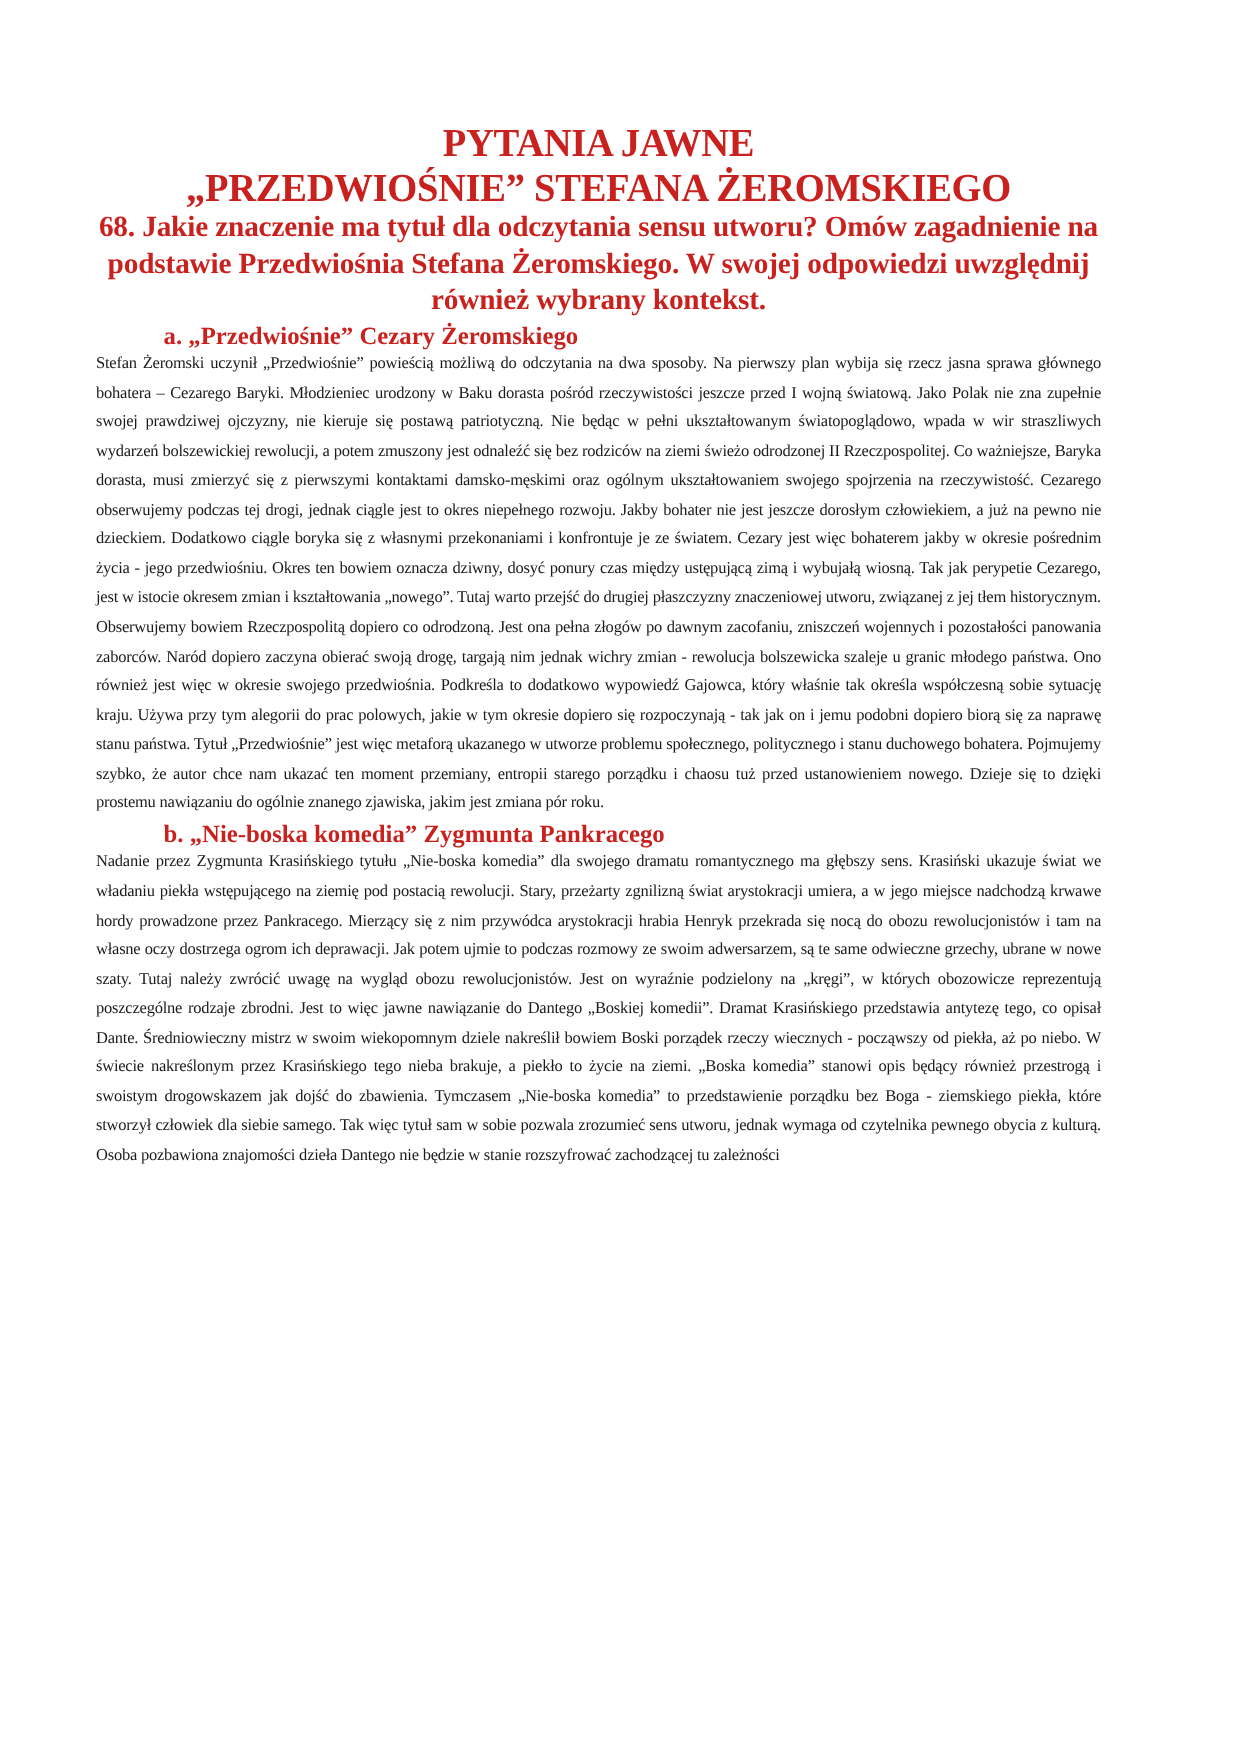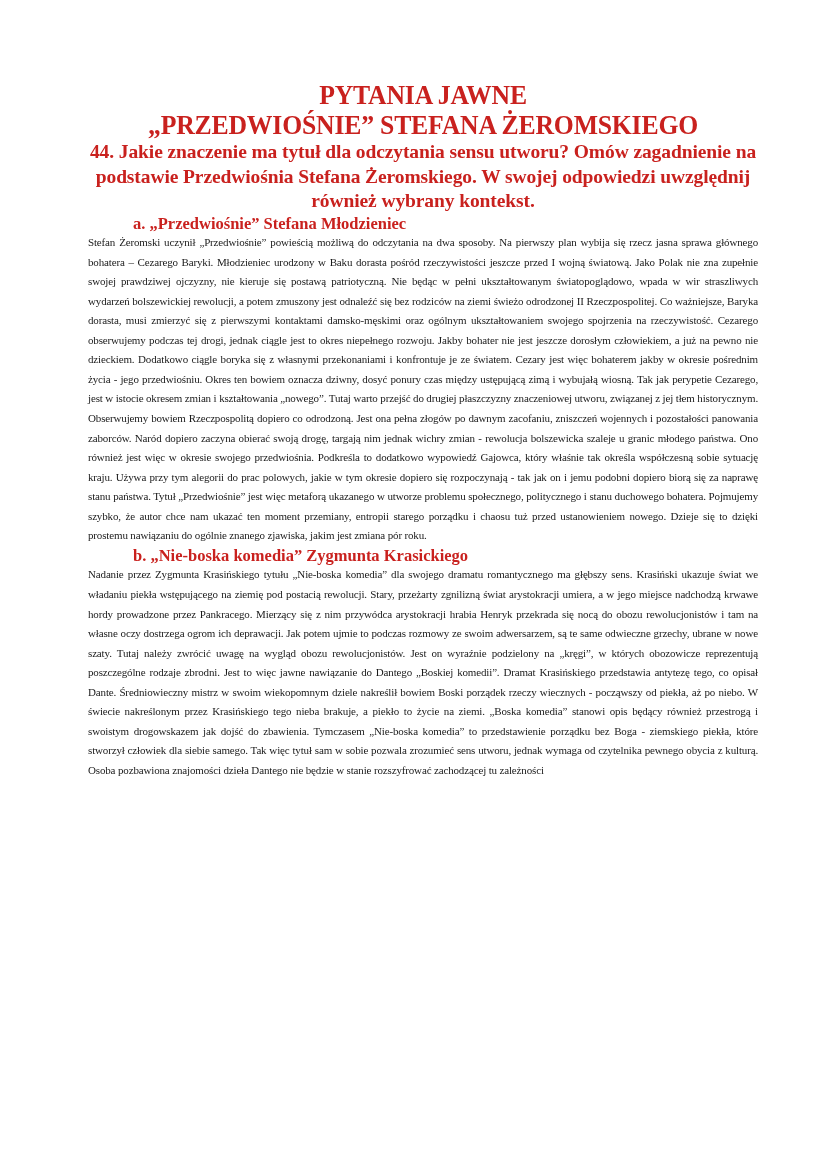--- a/index.html
+++ b/index.html
@@ -1,18 +1,18 @@
 <!DOCTYPE html>
 <html><head>
 <meta charset="utf-8">
 <style>
   html, body { margin: 0; padding: 0; background: #ffffff; }
   body { width: 828px; height: 1171px; position: relative; overflow: hidden; }
   .page {
-    position: absolute; left: 88px; top: 80px; width: 670px;
+    position: absolute; left: 64px; top: 80px; width: 670px;
     font-family: "Liberation Serif", "DejaVu Serif", serif;
     color: #1a1a1a;
   }
   .title {
     margin: 0; text-align: center; color: #c9211e; font-weight: bold;
     font-size: 26.5px; line-height: 30px; letter-spacing: -0.2px;
     transform: scaleX(0.97); transform-origin: center;
   }
   .question {
     margin: 0; text-align: center; color: #c9211e; font-weight: bold;
@@ -26,24 +26,24 @@
     margin: 0; text-align: justify; font-size: 11px; line-height: 19.55px;
     letter-spacing: -0.15px;
   }
 </style>
 </head>
 <body>
 
 <div class="page">
   <h1 class="title">PYTANIA JAWNE</h1>
   <h1 class="title">„PRZEDWIOŚNIE” STEFANA ŻEROMSKIEGO</h1>
-  <h2 class="question">44. Jakie znaczenie ma tytuł dla odczytania sensu utworu? Omów zagadnienie na podstawie Przedwiośnia Stefana Żeromskiego. W swojej odpowiedzi uwzględnij również wybrany kontekst.</h2>
+  <h2 class="question">68. Jakie znaczenie ma tytuł dla odczytania sensu utworu? Omów zagadnienie na podstawie Przedwiośnia Stefana Żeromskiego. W swojej odpowiedzi uwzględnij również wybrany kontekst.</h2>
 
   <section>
-    <h3 class="subhead">a. „Przedwiośnie” Stefana Młodzieniec</h3>
+    <h3 class="subhead">a. „Przedwiośnie” Cezary Żeromskiego</h3>
     <p class="para">Stefan Żeromski uczynił „Przedwiośnie” powieścią możliwą do odczytania na dwa sposoby. Na pierwszy plan wybija się rzecz jasna sprawa głównego bohatera – Cezarego Baryki. Młodzieniec urodzony w Baku dorasta pośród rzeczywistości jeszcze przed I wojną światową. Jako Polak nie zna zupełnie swojej prawdziwej ojczyzny, nie kieruje się postawą patriotyczną. Nie będąc w pełni ukształtowanym światopoglądowo, wpada w wir straszliwych wydarzeń bolszewickiej rewolucji, a potem zmuszony jest odnaleźć się bez rodziców na ziemi świeżo odrodzonej II Rzeczpospolitej. Co ważniejsze, Baryka dorasta, musi zmierzyć się z pierwszymi kontaktami damsko-męskimi oraz ogólnym ukształtowaniem swojego spojrzenia na rzeczywistość. Cezarego obserwujemy podczas tej drogi, jednak ciągle jest to okres niepełnego rozwoju. Jakby bohater nie jest jeszcze dorosłym człowiekiem, a już na pewno nie dzieckiem. Dodatkowo ciągle boryka się z własnymi przekonaniami i konfrontuje je ze światem. Cezary jest więc bohaterem jakby w okresie pośrednim życia - jego przedwiośniu. Okres ten bowiem oznacza dziwny, dosyć ponury czas między ustępującą zimą i wybujałą wiosną. Tak jak perypetie Cezarego, jest w istocie okresem zmian i kształtowania „nowego”. Tutaj warto przejść do drugiej płaszczyzny znaczeniowej utworu, związanej z jej tłem historycznym. Obserwujemy bowiem Rzeczpospolitą dopiero co odrodzoną. Jest ona pełna złogów po dawnym zacofaniu, zniszczeń wojennych i pozostałości panowania zaborców. Naród dopiero zaczyna obierać swoją drogę, targają nim jednak wichry zmian - rewolucja bolszewicka szaleje u granic młodego państwa. Ono również jest więc w okresie swojego przedwiośnia. Podkreśla to dodatkowo wypowiedź Gajowca, który właśnie tak określa współczesną sobie sytuację kraju. Używa przy tym alegorii do prac polowych, jakie w tym okresie dopiero się rozpoczynają - tak jak on i jemu podobni dopiero biorą się za naprawę stanu państwa. Tytuł „Przedwiośnie” jest więc metaforą ukazanego w utworze problemu społecznego, politycznego i stanu duchowego bohatera. Pojmujemy szybko, że autor chce nam ukazać ten moment przemiany, entropii starego porządku i chaosu tuż przed ustanowieniem nowego. Dzieje się to dzięki prostemu nawiązaniu do ogólnie znanego zjawiska, jakim jest zmiana pór roku.</p>
   </section>
 
   <section>
-    <h3 class="subhead">b. „Nie-boska komedia” Zygmunta Krasickiego</h3>
+    <h3 class="subhead">b. „Nie-boska komedia” Zygmunta Pankracego</h3>
     <p class="para">Nadanie przez Zygmunta Krasińskiego tytułu „Nie-boska komedia” dla swojego dramatu romantycznego ma głębszy sens. Krasiński ukazuje świat we władaniu piekła wstępującego na ziemię pod postacią rewolucji. Stary, przeżarty zgnilizną świat arystokracji umiera, a w jego miejsce nadchodzą krwawe hordy prowadzone przez Pankracego. Mierzący się z nim przywódca arystokracji hrabia Henryk przekrada się nocą do obozu rewolucjonistów i tam na własne oczy dostrzega ogrom ich deprawacji. Jak potem ujmie to podczas rozmowy ze swoim adwersarzem, są te same odwieczne grzechy, ubrane w nowe szaty. Tutaj należy zwrócić uwagę na wygląd obozu rewolucjonistów. Jest on wyraźnie podzielony na „kręgi”, w których obozowicze reprezentują poszczególne rodzaje zbrodni. Jest to więc jawne nawiązanie do Dantego „Boskiej komedii”. Dramat Krasińskiego przedstawia antytezę tego, co opisał Dante. Średniowieczny mistrz w swoim wiekopomnym dziele nakreślił bowiem Boski porządek rzeczy wiecznych - począwszy od piekła, aż po niebo. W świecie nakreślonym przez Krasińskiego tego nieba brakuje, a piekło to życie na ziemi. „Boska komedia” stanowi opis będący również przestrogą i swoistym drogowskazem jak dojść do zbawienia. Tymczasem „Nie-boska komedia” to przedstawienie porządku bez Boga - ziemskiego piekła, które stworzył człowiek dla siebie samego. Tak więc tytuł sam w sobie pozwala zrozumieć sens utworu, jednak wymaga od czytelnika pewnego obycia z kulturą. Osoba pozbawiona znajomości dzieła Dantego nie będzie w stanie rozszyfrować zachodzącej tu zależności</p>
   </section>
 </div>
 
 </body></html>

